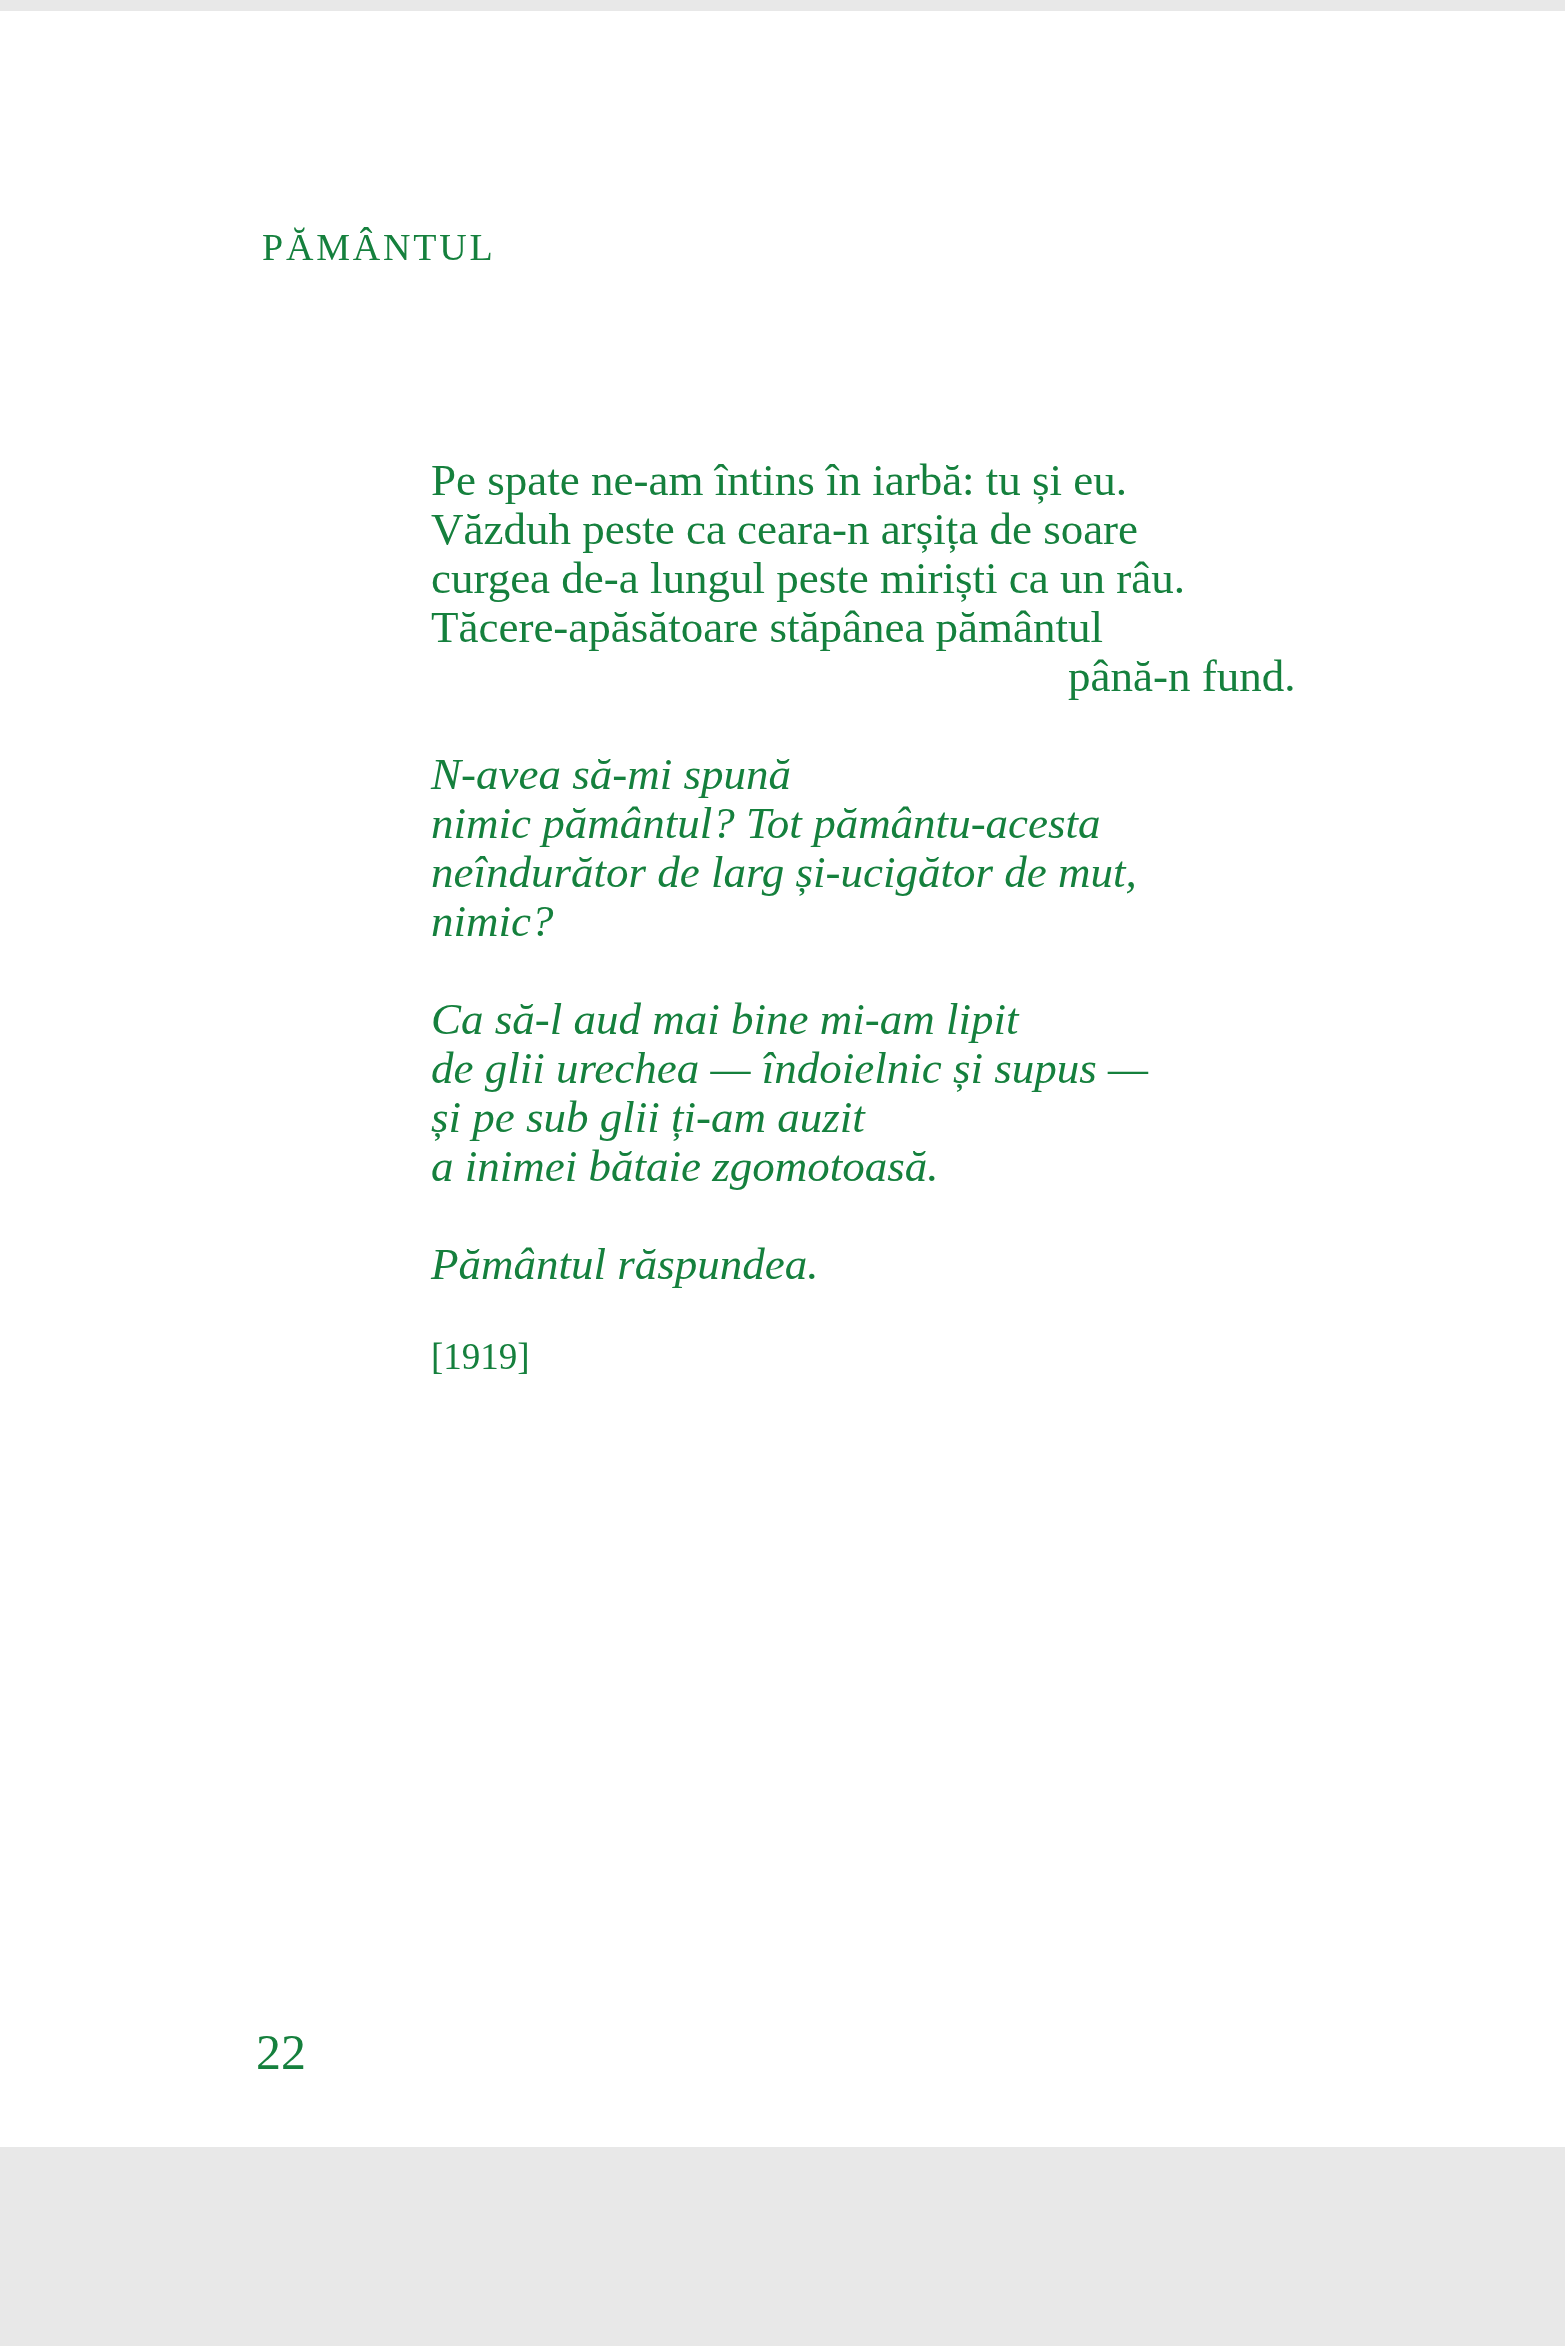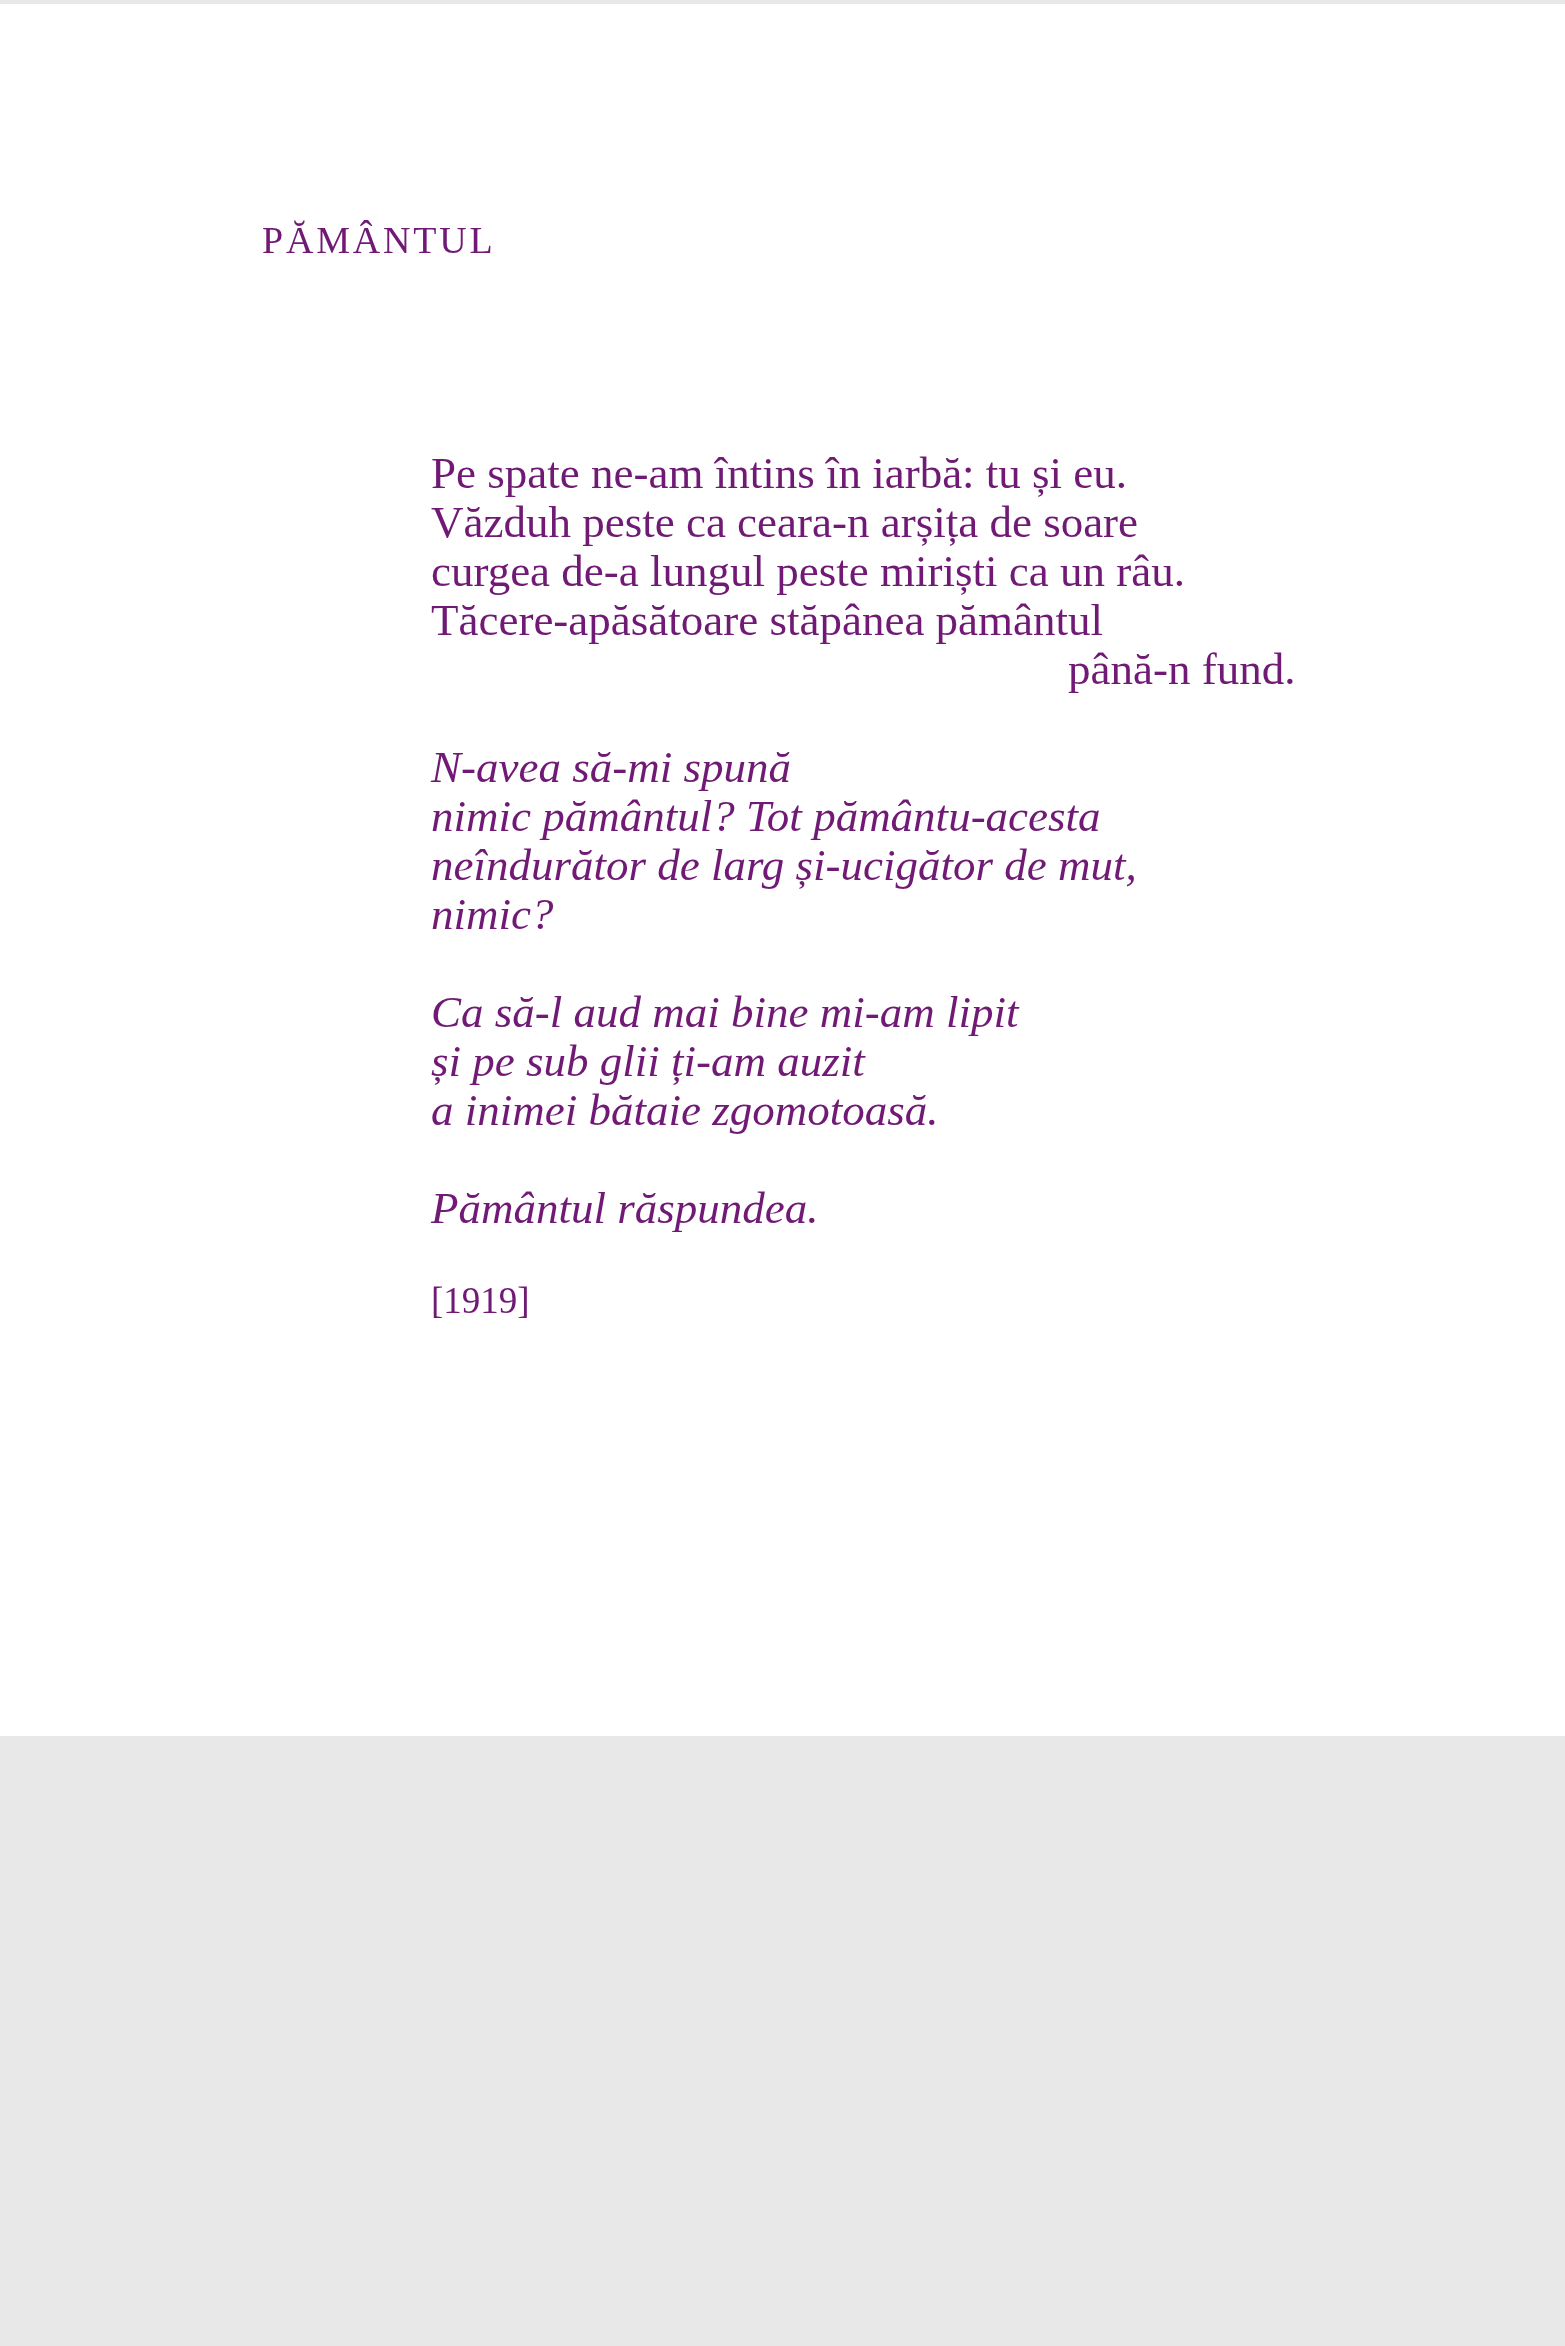--- a/index.html
+++ b/index.html
@@ -3,24 +3,24 @@
 <meta charset="utf-8">
 <style>
   html, body {
     margin: 0;
     padding: 0;
     background: #e8e8e8;
   }
   .page {
     position: relative;
     width: 1565px;
-    height: 1732px;
-    margin: 4px auto;
+    height: 2136px;
+    margin: 11px auto;
     background: #ffffff;
-    color: #701a75;
+    color: #15803d;
     font-family: "Liberation Serif", "DejaVu Serif", serif;
     overflow: hidden;
   }
   .poem-title {
     position: absolute;
     left: 262px;
     top: 217px;
     font-size: 38px;
     line-height: 38px;
     letter-spacing: 2.8px;
@@ -76,20 +76,21 @@
 
     <div class="stanza">
       <div class="line">N-avea să-mi spună</div>
       <div class="line">nimic pământul? Tot pământu-acesta</div>
       <div class="line">neîndurător de larg și-ucigător de mut,</div>
       <div class="line">nimic?</div>
     </div>
 
     <div class="stanza">
       <div class="line">Ca să-l aud mai bine mi-am lipit</div>
+      <div class="line">de glii urechea — îndoielnic și supus —</div>
       <div class="line">și pe sub glii ți-am auzit</div>
       <div class="line">a inimei bătaie zgomotoasă.</div>
     </div>
 
     <div class="stanza">
       <div class="line">Pământul răspundea.</div>
     </div>
 
     <div class="poem-year">[1919]</div>
   </div>

